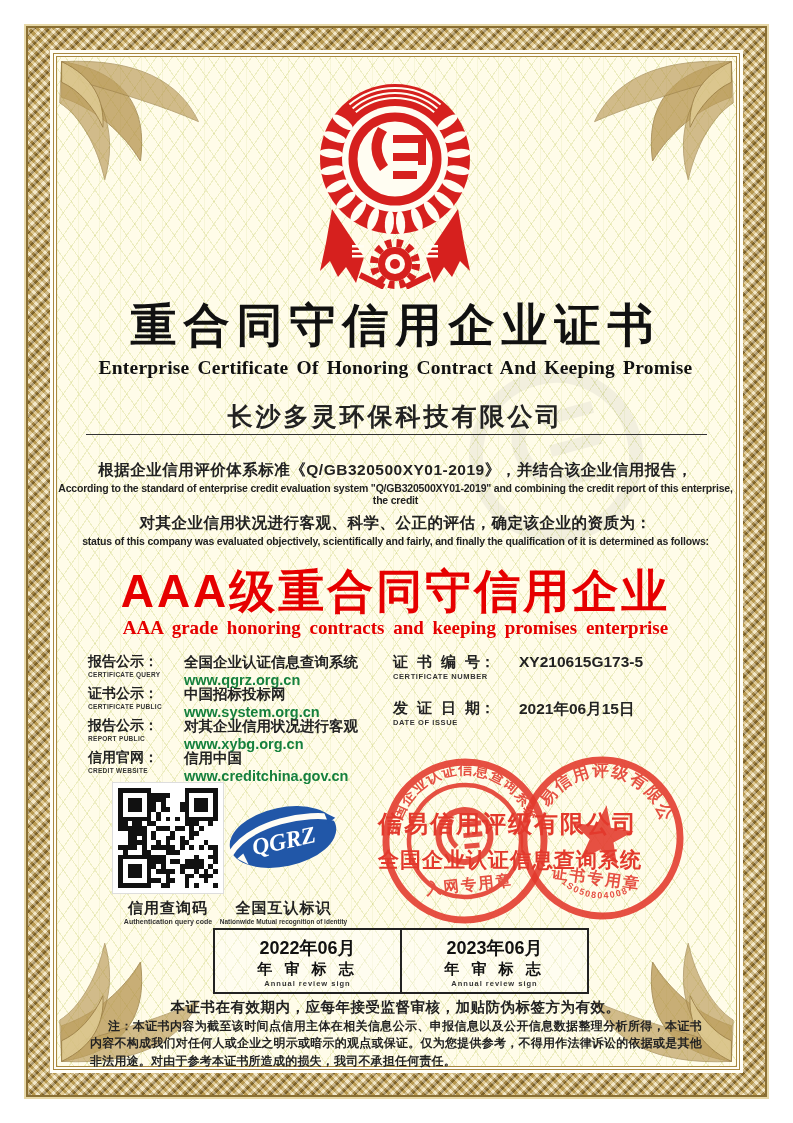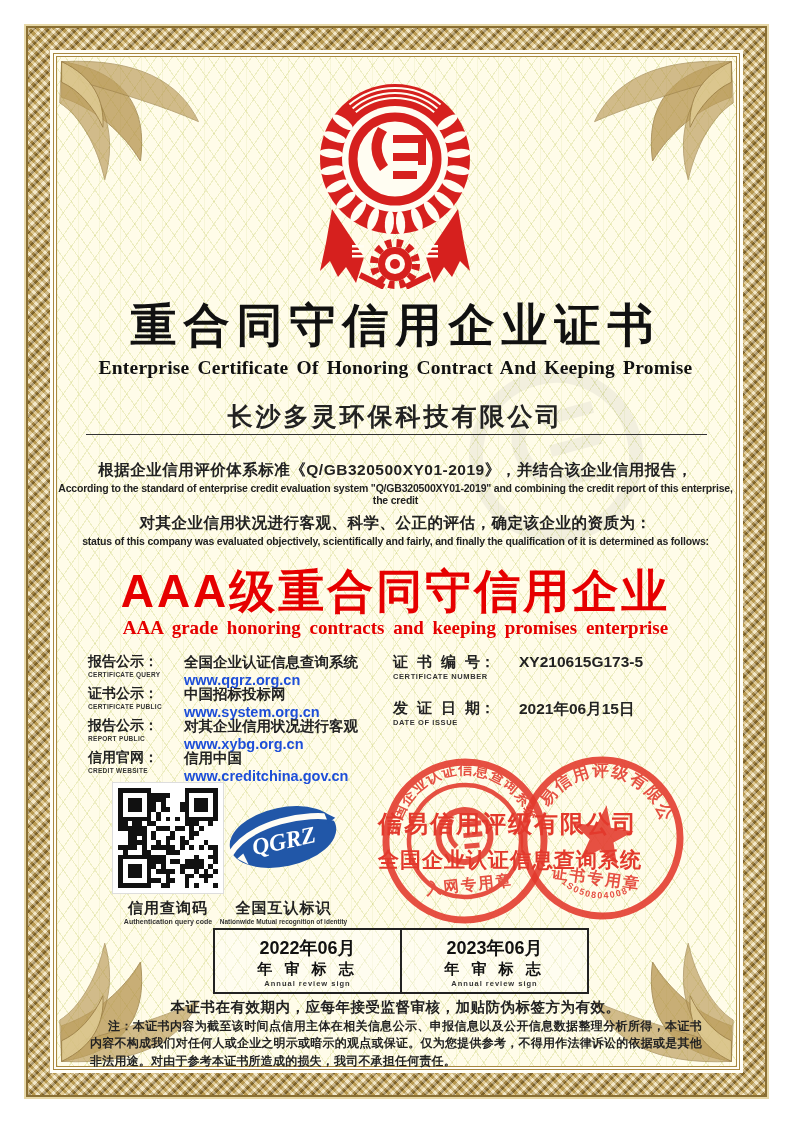--- a/index.html
+++ b/index.html
@@ -39,21 +39,21 @@
   .grade-cn{top:505px;font-size:46px;font-weight:bold;color:#e60000;letter-spacing:3px;}
   .grade-en{top:561px;font-size:19px;font-weight:bold;color:#e60000;
             font-family:"Liberation Serif","DejaVu Serif",serif;word-spacing:4px;}
   
   .irowL{left:32px;width:300px;}
   .ilabel{display:inline-block;vertical-align:top;width:96px;}
   .ilabel .cn{font-size:14px;font-weight:bold;color:#222;white-space:nowrap;}
   .ilabel .en{font-size:6.5px;font-weight:bold;color:#333;letter-spacing:.3px;white-space:nowrap;}
   .ivalue{display:inline-block;vertical-align:top;}
   .ivalue .cn{font-size:14.5px;font-weight:bold;color:#222;white-space:nowrap;}
-  .ivalue .url{font-size:14.5px;font-weight:bold;color:#1d4ed8;white-space:nowrap;}
+  .ivalue .url{font-size:14.5px;font-weight:bold;color:#15803d;white-space:nowrap;}
   .irowR{left:337px;width:330px;}
   .irowR .ilabel{width:126px;}
   .irowR .ilabel .cn{font-size:15px;font-family:Liberation Mono, monospace;}
   .irowR .ilabel .en{font-size:7.5px;letter-spacing:.6px;}
   .irowR .ivalue .cn{font-size:15.5px;}
   
   .qrbox{left:56px;top:726px;width:112px;height:112px;background:#ffffff;border:1px solid #ddd;padding:5px;box-sizing:border-box;}
   .qrgrid{position:relative;width:100px;height:100px;background:#fff;}
   .qrgrid div{position:absolute;background:#111;}
   .qrlabel{left:30px;top:843px;width:164px;text-align:center;}

